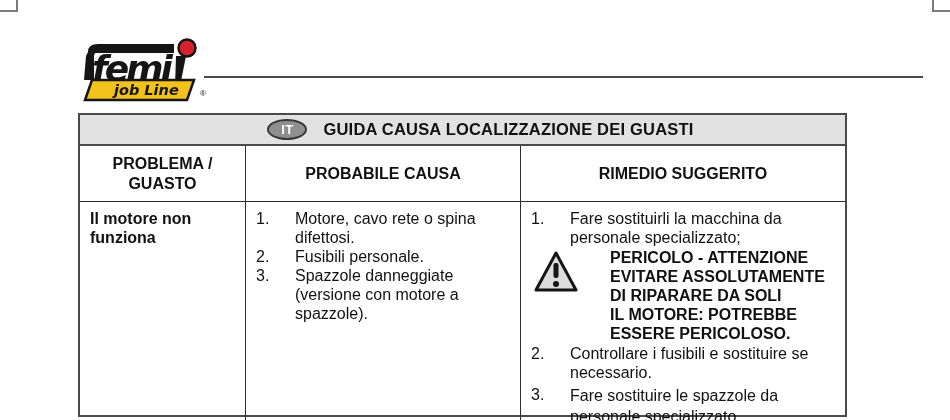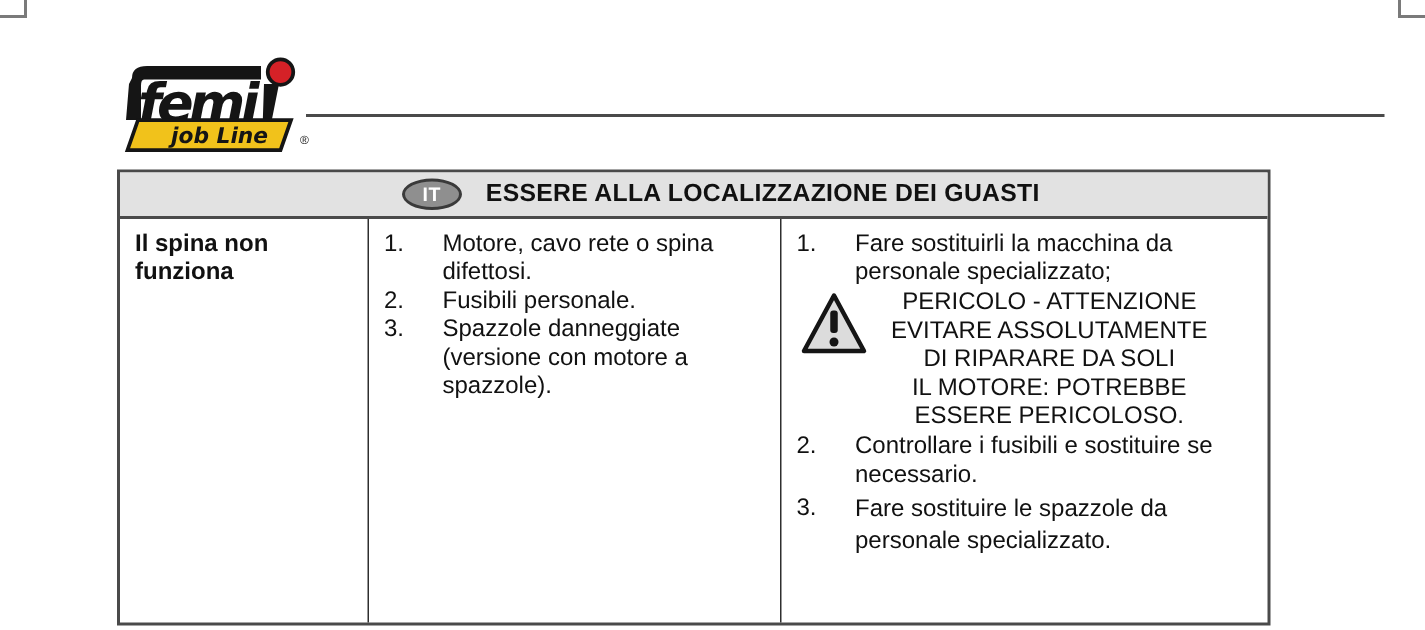--- a/index.html
+++ b/index.html
@@ -40,21 +40,21 @@
   .body-row { flex:1; display:flex; }
   .body-cell { padding:7px 8px 0 10px; font-size:16px; line-height:19px; }
   .problem-text { font-weight:bold; white-space:pre-line; }
 
   .li { display:flex; }
   .li .num { width:24px; flex:0 0 24px; }
   .li .txt { flex:1; white-space:pre-line;margin-left:15px; }
 
   .warn { display:flex; margin:1px 0 1px 2px; }
   .warn .tri { flex:0 0 46px; width:46px; padding-top:2px; }
-  .warn .wtxt { font-weight:normal; white-space:pre-line; line-height:19px; margin-left:15px;text-align:center; }
+  .warn .wtxt { font-weight:bold; white-space:pre-line; line-height:19px; margin-left:31px; }
 </style>
 </head>
 <body>
 
 <div class="page">
 
   <div class="crop-tl"></div>
   <div class="crop-tr"></div>
 
   <div class="logo">
@@ -74,28 +74,34 @@
       <text x="38" y="61" font-family="'DejaVu Sans', sans-serif" font-size="14.5" font-style="italic" font-weight="bold" fill="#151515">job Line</text>
     </svg>
   </div>
 
   <div class="hrule"></div>
 
   <div class="guide-table">
 
     <div class="title-row">
       <div class="it-badge">IT</div>
-      <div class="title-text">ESSERE ALLA LOCALIZZAZIONE DEI GUASTI</div>
+      <div class="title-text">GUIDA CAUSA LOCALIZZAZIONE DEI GUASTI</div>
     </div>
 
+    <div class="head-row">
+      <div class="head-cell cell-1 vline">PROBLEMA /
+GUASTO</div>
+      <div class="head-cell cell-2 vline">PROBABILE CAUSA</div>
+      <div class="head-cell cell-3">RIMEDIO SUGGERITO</div>
+    </div>
 
     <div class="body-row">
 
       <div class="body-cell cell-1 vline">
-        <div class="problem-text">Il spina non
+        <div class="problem-text">Il motore non
 funziona</div>
       </div>
 
       <div class="body-cell cell-2 vline">
         <div class="li">
           <span class="num">1.</span>
           <span class="txt">Motore, cavo rete o spina
 difettosi.</span>
         </div>
         <div class="li">

